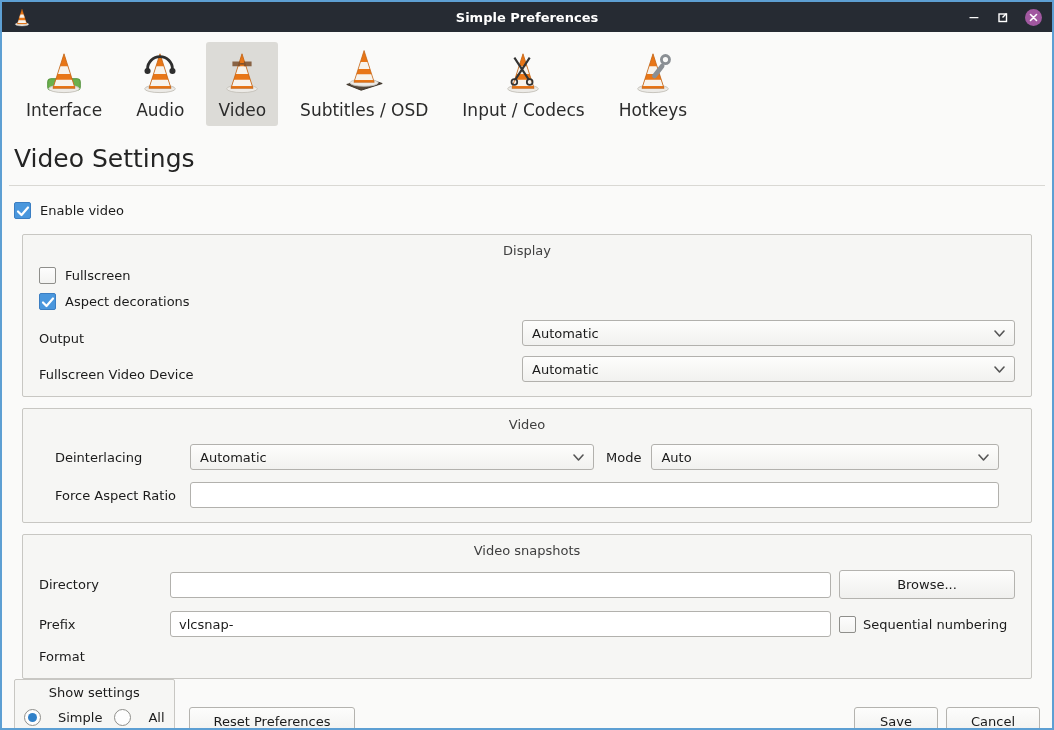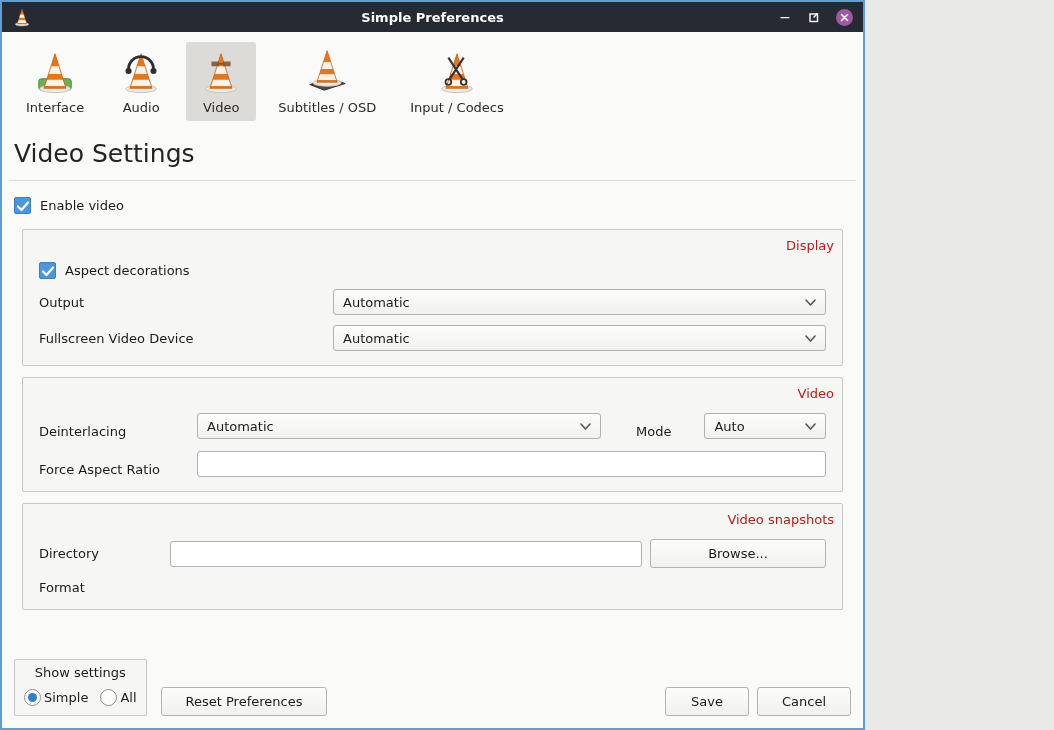--- a/index.html
+++ b/index.html
@@ -1,46 +1,46 @@
 <!DOCTYPE html>
 <html><head>
 <meta charset="utf-8">
 <style>
   * { margin:0; padding:0; box-sizing:border-box; }
   html,body { background:#e9e9e7; }
   body { font-family:"DejaVu Sans","Liberation Sans",sans-serif; font-size:13px; color:#1b1b1b; }
   .window{
-    width:865px;height:730px;border:2px solid #5d9fd3;background:#fafaf9;
+    width:1054px;height:730px;border:2px solid #5d9fd3;background:#fafaf9;
     display:flex;flex-direction:column;position:relative;overflow:hidden;
   }
   
   .titlebar{flex:0 0 30px;background:#262b33;display:flex;align-items:center;padding:0 10px;position:relative;}
   .tb-icon{display:flex;align-items:center;}
   .tb-title{position:absolute;left:0;right:0;text-align:center;color:#ffffff;font-weight:bold;font-size:13px;pointer-events:none;}
   .tb-controls{margin-left:auto;display:flex;align-items:center;gap:16px;z-index:2;}
   .tb-min{color:#fff;font-size:14px;line-height:10px;cursor:default;}
   .tb-restore{display:flex;align-items:center;cursor:default;}
   .tb-close{width:17px;height:17px;border-radius:50%;background:#a158a0;color:#fff;display:flex;align-items:center;justify-content:center;font-size:10px;line-height:10px;cursor:default;}
   
   .toolbar{display:flex;gap:10px;padding:10px 12px 6px;align-items:flex-start;}
   .tool-item{display:flex;flex-direction:column;align-items:center;gap:5px;padding:7px 12px 6px;border-radius:3px;}
   .tool-item.selected{background:#dcdbd7;}
-  .tool-label{font-size:13px;color:#2b2b2b;white-space:nowrap;}
+  .tool-label{font-size:17px;color:#2b2b2b;white-space:nowrap;}
   .tool-icon svg{display:block;}
   
   .page-heading{font-size:25px;color:#242424;margin:12px 0 12px 12px;}
   .rule{border:none;border-top:1px solid #d9d8d4;margin:0 7px;}
   
   .enable-row{display:flex;align-items:center;gap:9px;margin:16px 0 4px 12px;}
   .groupbox{border:1px solid #c8c7c3;border-radius:2px;background:#f6f6f4;margin:11px 20px 0;padding:4px 8px 10px;}
-  .group-title{text-align:right;margin:4px 0 4px;color:#b91c1c;}
+  .group-title{text-align:center;margin:4px 0 4px;color:#404040;}
   .check-row{display:flex;align-items:center;gap:9px;margin:9px 0 9px 8px;}
-  .form-row{display:flex;align-items:center;justify-content:space-between;margin:10px 8px 4px;}
+  .form-row{display:flex;align-items:flex-end;justify-content:space-between;margin:10px 8px 4px;}
   .control-right{width:493px;}
-  .vrow{display:flex;align-items:flex-end;margin:12px 8px 4px;gap:23px;}
+  .vrow{display:flex;align-items:center;margin:12px 24px 4px;}
   .lblw{width:135px;flex:0 0 135px;}
   .dd-deint{width:404px;flex:0 0 404px;}
   .mode-lbl{margin:0 10px 0 12px;white-space:nowrap;}
   .grow{flex:1;}
   .srow{display:flex;align-items:center;margin:12px 8px 4px;}
   .slbl{width:131px;flex:0 0 131px;}
   .rightcol{width:176px;flex:0 0 176px;margin-left:8px;display:flex;align-items:center;}
   .seqwrap{display:flex;align-items:center;gap:7px;white-space:nowrap;}
   
   .dropdown{height:26px;border:1px solid #b2b1ad;border-radius:3px;background:linear-gradient(#fdfdfc,#f1f1ef);
@@ -55,21 +55,21 @@
   .checkbox.checked{background:#4a97dd;border-color:#3b7ec2;}
   .radio{width:17px;height:17px;flex:0 0 17px;border:1px solid #8f8f8b;border-radius:50%;background:#fdfdfd;
     display:inline-flex;align-items:center;justify-content:center;}
   .radio .dot{width:9px;height:9px;border-radius:50%;background:#3080c8;display:none;}
   .radio.selected .dot{display:block;}
   
   .footer{margin-top:auto;display:flex;align-items:flex-end;padding:0 12px 12px;gap:0;}
   .show-box{border:1px solid #c8c7c3;border-radius:2px;background:#f6f6f4;padding:5px 9px 9px;display:flex;flex-direction:column;gap:9px;}
   .show-title{text-align:center;white-space:nowrap;}
   .radio-row{display:flex;align-items:center;gap:12px;}
-  .radio-opt{display:flex;align-items:center;gap:3px;}
+  .radio-opt{display:flex;align-items:center;gap:17px;}
   .reset-wrap{margin-left:14px;}
   .spacer{flex:1;}
   .sc-group{display:flex;gap:8px;}
   .sc-group .btn{min-width:84px;}
 </style>
 </head>
 <body>
 
 <svg width="0" height="0" style="position:absolute">
   <defs>
@@ -166,37 +166,51 @@
         <svg width="46" height="46" viewBox="0 0 48 48">
           <use href="#cone"></use>
           <path d="M15 9 L30 32 M31 9 L16 32" stroke="#333333" stroke-width="2.2" fill="none"></path>
           <circle cx="31" cy="34.5" r="3" fill="none" stroke="#333333" stroke-width="1.8"></circle>
           <circle cx="15" cy="34.5" r="3" fill="none" stroke="#333333" stroke-width="1.8"></circle>
         </svg>
       </span>
       <span class="tool-label">Input / Codecs</span>
     </div>
 
+    <div class="tool-item">
+      <span class="tool-icon">
+        <svg width="46" height="46" viewBox="0 0 48 48">
+          <use href="#cone"></use>
+          <circle cx="37" cy="11" r="4.2" fill="none" stroke="#8a8f94" stroke-width="3"></circle>
+          <rect x="27" y="14" width="5" height="18" rx="2.5" transform="rotate(38 29.5 23)" fill="#8a8f94"></rect>
+        </svg>
+      </span>
+      <span class="tool-label">Hotkeys</span>
+    </div>
   </div>
 
   <div class="page-heading">Video Settings</div>
   <hr class="rule">
 
   <div class="enable-row">
     <span class="checkbox checked">
       <svg width="15" height="15" viewBox="0 0 15 15">
           <use href="#check"></use>
         </svg>
     </span>
     <span>Enable video</span>
   </div>
 
   <div class="groupbox">
     <div class="group-title">Display</div>
 
+    <div class="check-row">
+      <span class="checkbox"></span>
+      <span>Fullscreen</span>
+    </div>
 
     <div class="check-row">
       <span class="checkbox checked">
         <svg width="15" height="15" viewBox="0 0 15 15">
             <use href="#check"></use>
           </svg>
       </span>
       <span>Aspect decorations</span>
     </div>
 
@@ -251,20 +265,30 @@
     <div class="group-title">Video snapshots</div>
 
     <div class="srow">
       <span class="slbl">Directory</span>
       <input class="text-input grow" type="text" value="" style="">
       <span class="rightcol">
         <button class="btn wide">Browse...</button>
       </span>
     </div>
 
+    <div class="srow">
+      <span class="slbl">Prefix</span>
+      <input class="text-input grow" type="text" value="vlcsnap-" style="">
+      <span class="rightcol">
+        <span class="seqwrap">
+          <span class="checkbox"></span>
+          <span>Sequential numbering</span>
+        </span>
+      </span>
+    </div>
 
     <div class="srow">
       <span class="slbl">Format</span>
       <span class="rightcol"></span>
     </div>
   </div>
 
   <div class="footer">
     <div class="show-box">
       <div class="show-title">Show settings</div>

